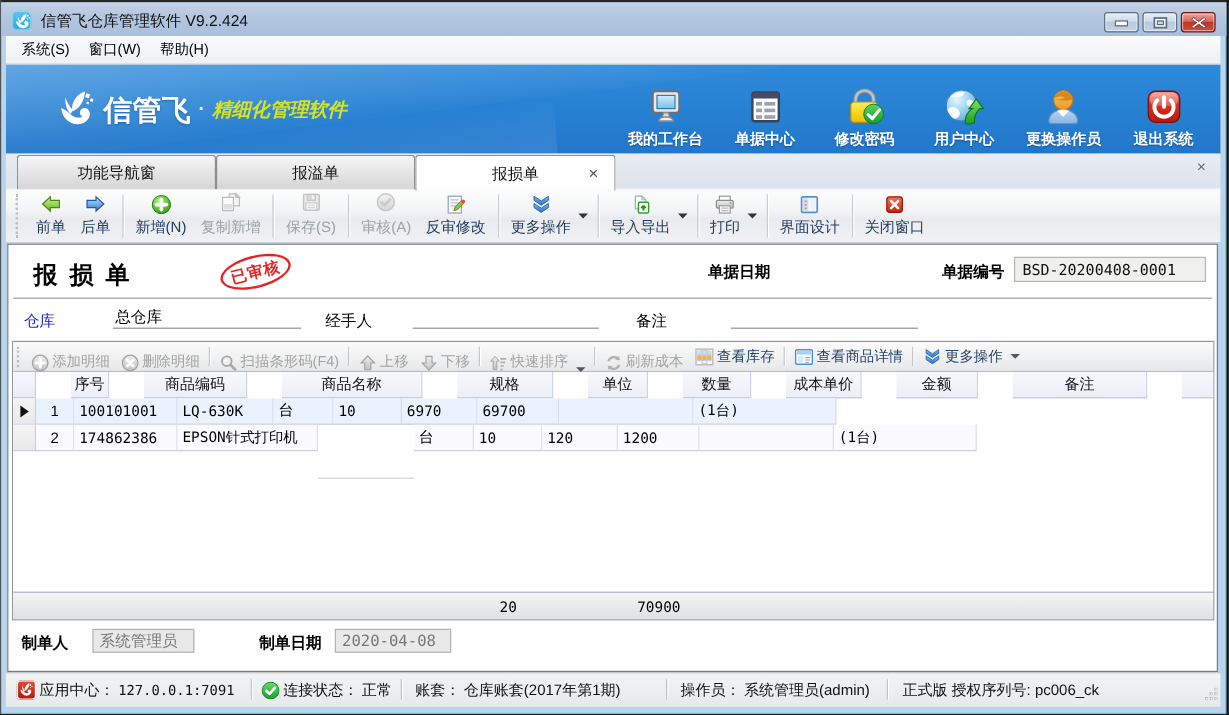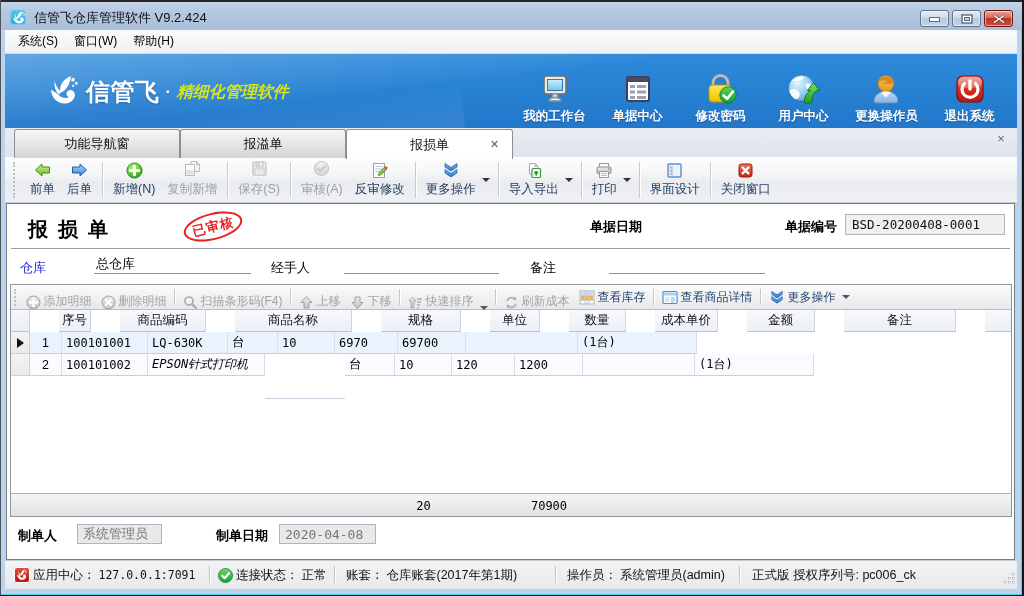--- a/index.html
+++ b/index.html
@@ -688,22 +688,22 @@
               <span class="tcell" style="width:50px;flex:none;background:#e9f2fd;">台</span>
               <span class="tcell mono" style="width:57px;flex:none;background:#e9f2fd;">10</span>
               <span class="tcell mono" style="width:63px;flex:none;background:#e9f2fd;">6970</span>
               <span class="tcell mono" style="width:68px;flex:none;background:#e9f2fd;">69700</span>
               <span class="tcell" style="width:112px;flex:none;background:#e9f2fd;"></span>
               <span class="tcell mono" style="width:119px;flex:none;background:#e9f2fd;">(1台)</span>
             </div>
             <div class="trow">
               <span class="tsel" style="width:19px;flex:none;"></span>
               <span class="tcell" style="width:32px;flex:none;background:#fbfaff;justify-content:center;">2</span>
-              <span class="tcell mono" style="width:86px;flex:none;background:#fbfaff;">100101002</span>
-              <span class="tcell mono" style="width:117px;flex:none;background:#fbfaff;font-style:italic;">EPSON针式打印机</span>
+              <span class="tcell mono" style="width:86px;flex:none;background:#fbfaff;">174862386</span>
+              <span class="tcell mono" style="width:117px;flex:none;background:#fbfaff;">EPSON针式打印机</span>
               <span class="tcell mono" style="width:80px;flex:none;background:#fbfaff;margin-top:44px;">LQ-1800K</span>
               <span class="tcell" style="width:50px;flex:none;background:#fbfaff;">台</span>
               <span class="tcell mono" style="width:57px;flex:none;background:#fbfaff;">10</span>
               <span class="tcell mono" style="width:63px;flex:none;background:#fbfaff;">120</span>
               <span class="tcell mono" style="width:68px;flex:none;background:#fbfaff;">1200</span>
               <span class="tcell" style="width:112px;flex:none;background:#fbfaff;"></span>
               <span class="tcell mono" style="width:119px;flex:none;background:#fbfaff;">(1台)</span>
             </div>
           </div>
         <div class="total-row">

